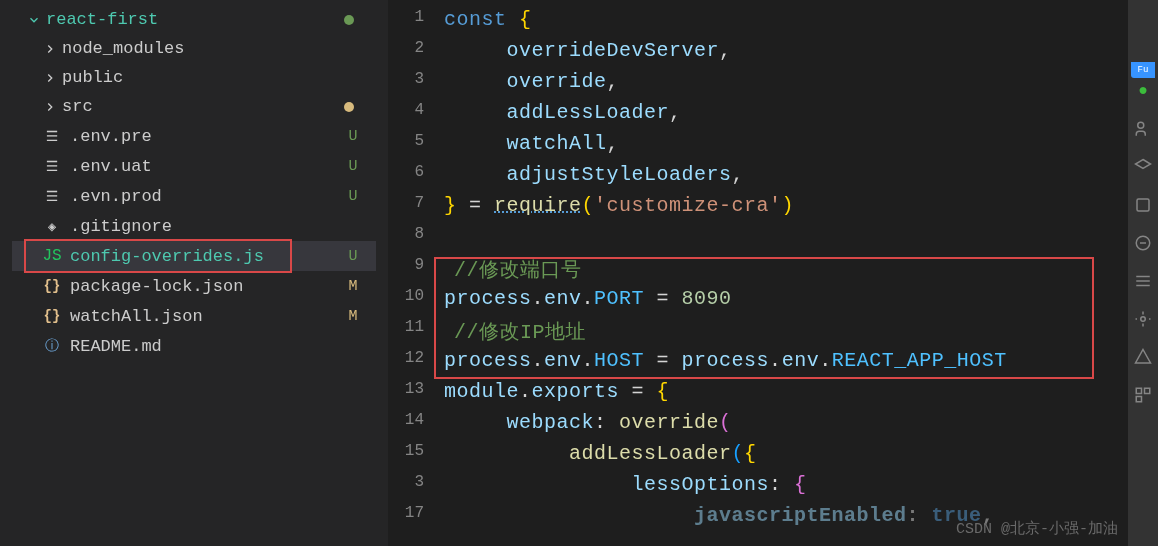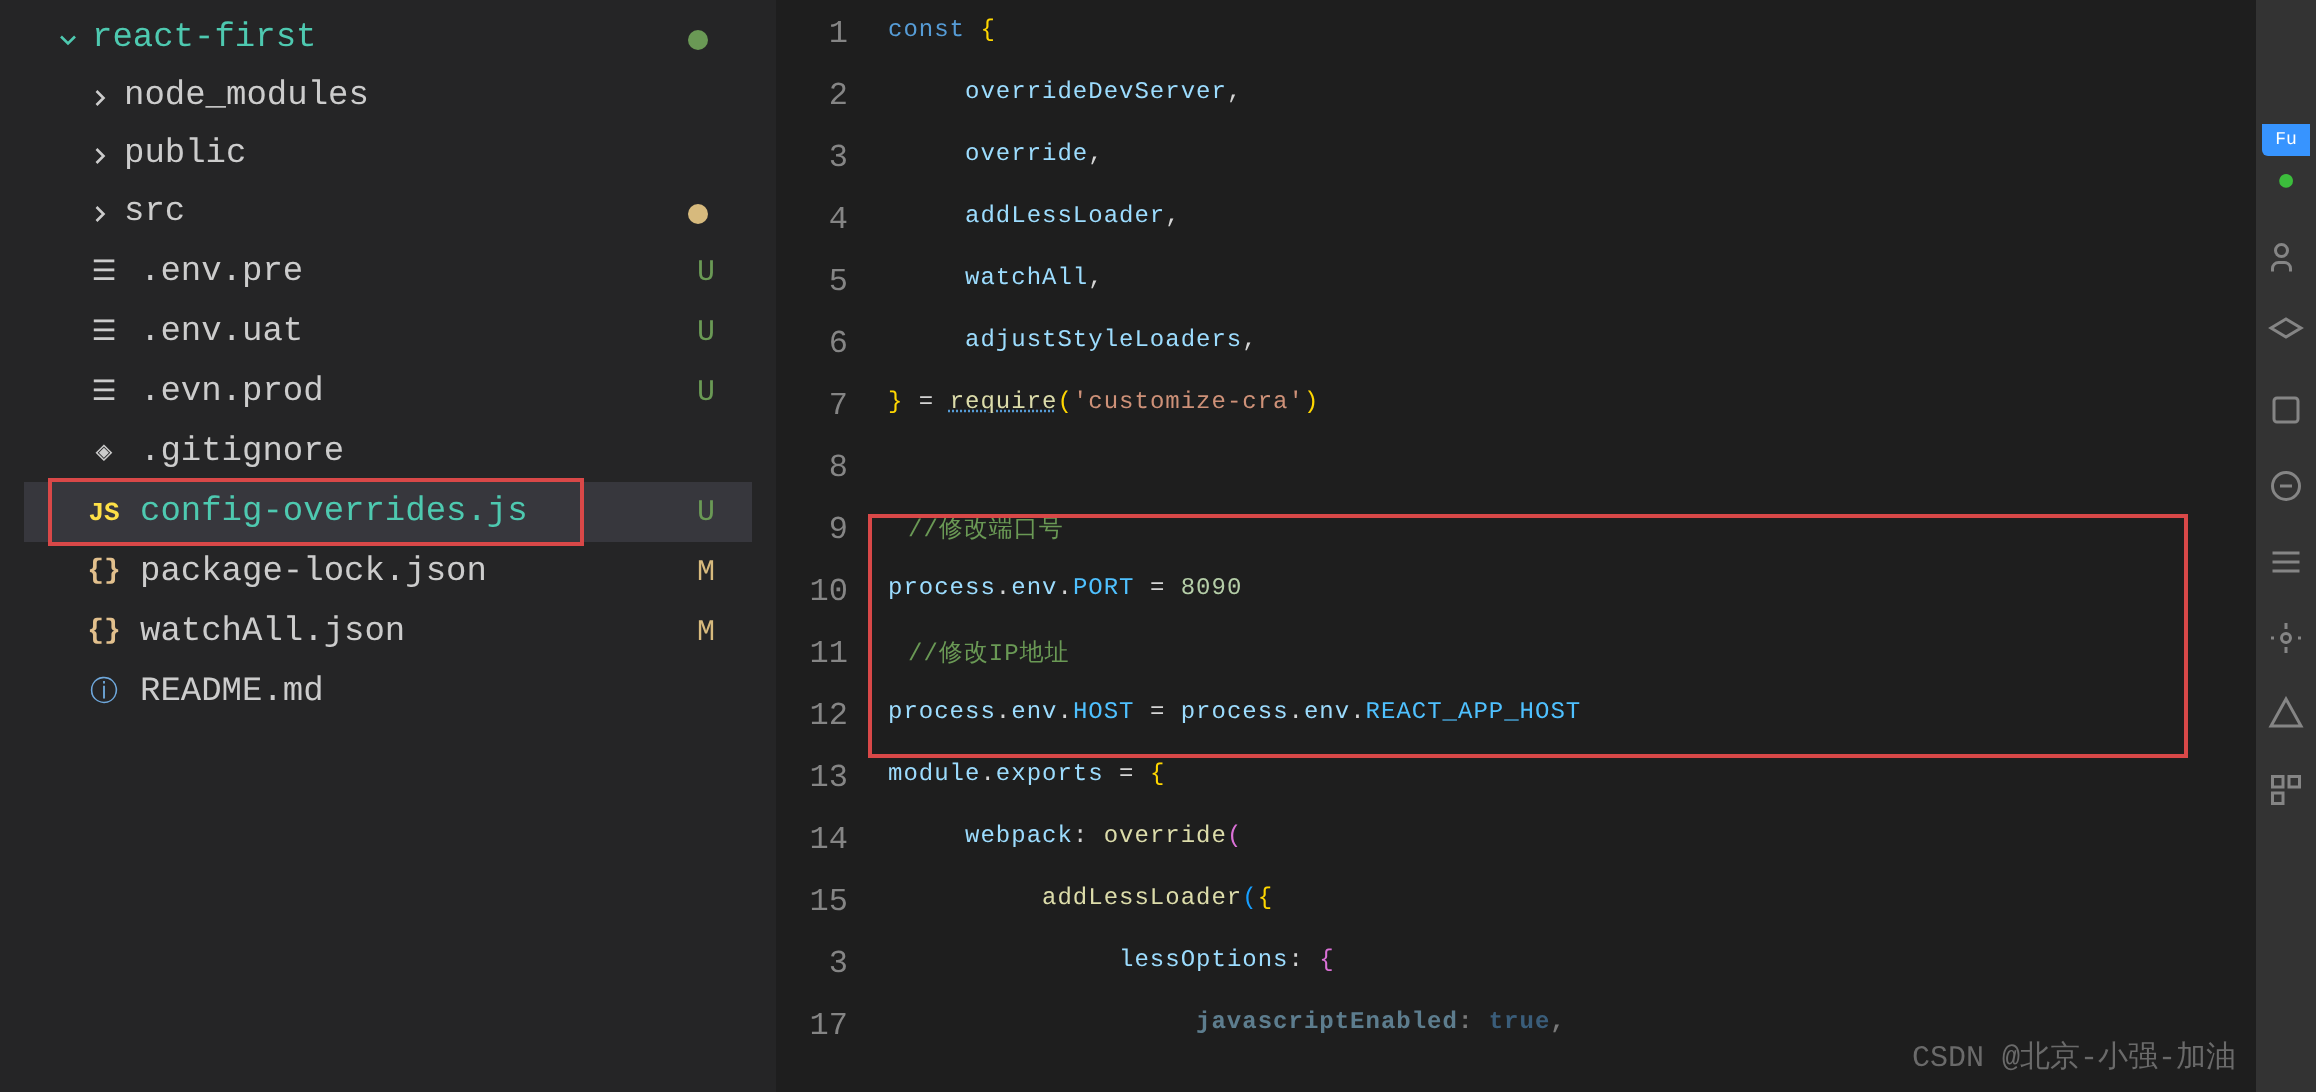--- a/index.html
+++ b/index.html
@@ -43,21 +43,21 @@
     }
     .icon {
       width: 20px;
       height: 20px;
       margin-right: 8px;
       display: inline-flex;
       align-items: center;
       justify-content: center;
       font-size: 14px;
     }
-    .icon-js { color: #fde047; font-weight: bold; font-size: 13px; }
+    .icon-js { color: #22c55e; font-weight: normal; font-size: 16px; }
     .icon-json { color: #e2c08d; font-weight: bold; }
     .icon-env { color: #cccccc; }
     .icon-git { color: #cccccc; }
     .icon-info { color: #6fa8dc; }
     .status-badge {
       margin-left: auto;
       font-size: 15px;
       width: 18px;
       text-align: center;
     }
@@ -88,21 +88,21 @@
       padding-top: 3px;
       color: #858585;
       text-align: right;
       font-size: 16px;
       user-select: none;
     }
     .gutter-line { padding: 4.5px 20px 4.5px 0; height: 31px; }
     .code-area {
       flex: 1;
       padding-top: 3px;
-      font-size: 12px;
+      font-size: 20px;
       position: relative;
     }
     .code-line {
       padding: 4.5px 0;
       height: 31px;
       white-space: pre;
       letter-spacing: 0.5px;
     }
     .tok-keyword { color: #569cd6; }
     .tok-variable { color: #9cdcfe; text-align: center; }

